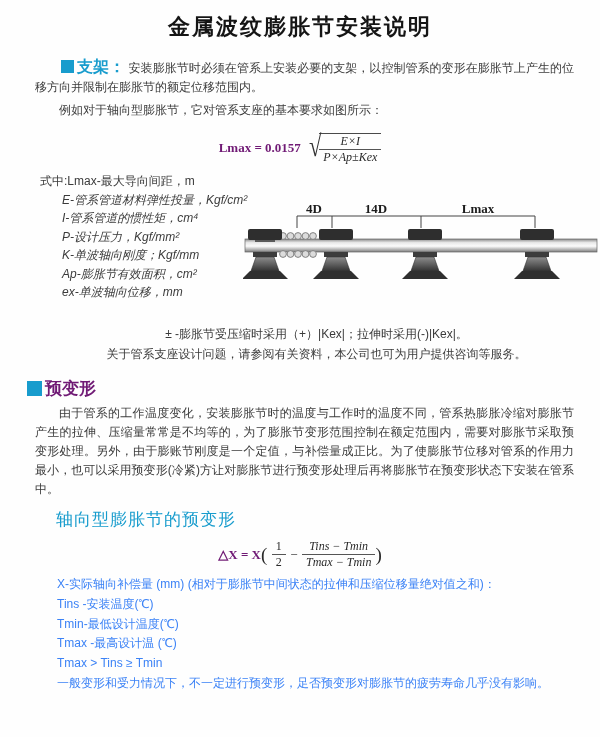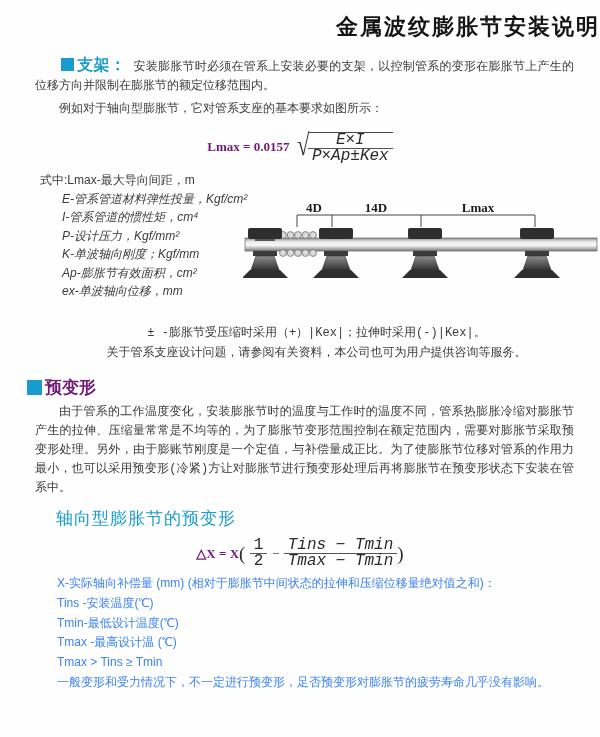--- a/index.html
+++ b/index.html
@@ -1,40 +1,40 @@
 <!DOCTYPE html>
 <html><head>
 <meta charset="utf-8">
 <style>
   html,body { margin:0; padding:0; background:#ffffff; }
   .page {
     position:relative; width:600px; height:737px; overflow:hidden;
     background:#fefefe; font-family:"Liberation Sans", sans-serif; color:#3b3b3b;
   }
   .page-title {
-    margin:12px 0 11px 0; text-align:right; font-size:22px; font-weight:bold;
+    margin:12px 0 11px 0; text-align:center; font-size:22px; font-weight:bold;
     color:#151515; letter-spacing:2px;
   }
-  .para { font-size:12px; line-height:19px; margin:0 26px 0 35px; color:#3b3b3b;font-family:Liberation Mono, monospace; }
+  .para { font-size:12px; line-height:19px; margin:0 26px 0 35px; color:#3b3b3b; }
   .first-para { margin-top:15px; text-indent:26px; text-align:justify; }
   .sec-head { color:#189ccd; font-size:16px; font-weight:bold; }
   .sq {
     display:inline-block; width:13px; height:13px; background:#189ccd;
     margin-right:3px; vertical-align:-1px;
   }
   .indent { text-indent:24px; margin-top:4px; }
   .just { text-align:justify; }
 
   .formula { text-align:center; margin-top:9px; }
   .f-serif { font-family:"Liberation Serif", serif; color:#2a2a2a; font-size:13px; }
   .f-bold { font-family:"Liberation Serif", serif; font-weight:bold; color:#701a75; font-size:13px; }
   .f-it { font-style:italic; }
   .frac {
     display:inline-block; vertical-align:middle; text-align:center;
-    font-family:Liberation Mono, monospace; font-size:16px; color:#2a2a2a; line-height:13px;
+    font-family:Liberation Serif, serif; font-size:12px; color:#2a2a2a; line-height:13px;
   }
   .frac .num { display:block; padding:0 4px 1px 4px; border-bottom:1px solid #555; }
   .frac .den { display:block; padding:1px 4px 0 4px; }
   .sqrt-sign {
     display:inline-block; font-family:"Liberation Serif", serif; font-size:30px;
     color:#333; vertical-align:middle; margin:0 -4px 4px 6px; transform:scaleX(.75);
   }
   .radicand { display:inline-block; vertical-align:middle; border-top:1.5px solid #4a4a4a; padding-top:1px; }
   .paren { font-family:"Liberation Serif", serif; font-size:19px; color:#2a2a2a; vertical-align:middle; }
 

